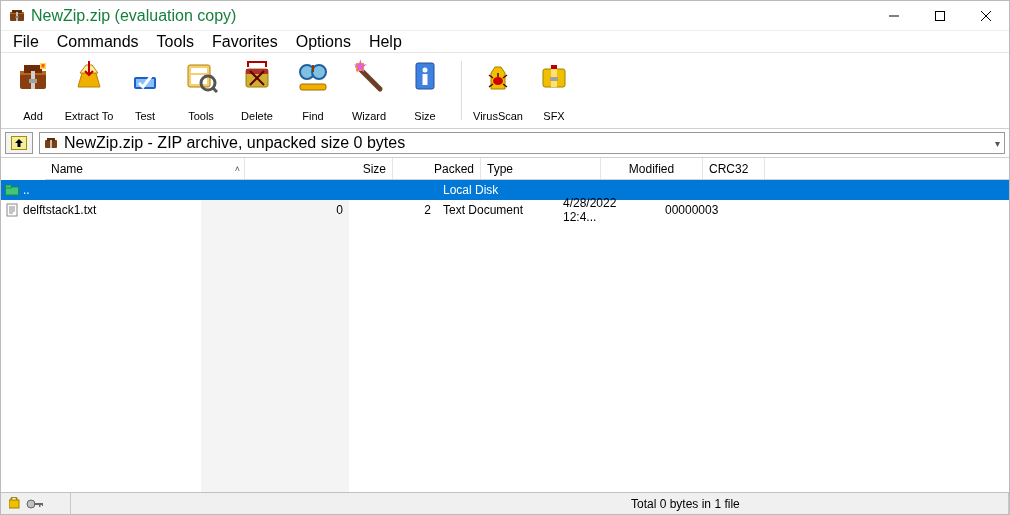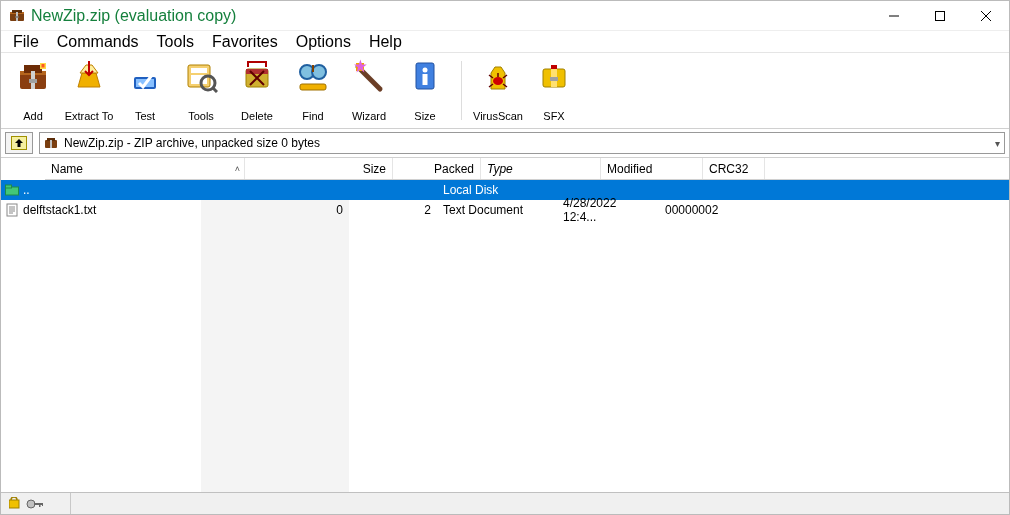--- a/index.html
+++ b/index.html
@@ -87,21 +87,21 @@
     flex: 1;
     height: 22px;
     border: 1px solid #999;
     background: #fff;
     display: flex; align-items: center;
     padding: 0 4px;
     gap: 6px;
     position: relative;
   }
   .addressbar .addr-icon { width: 14px; height: 14px; }
-  .addressbar .addr-text { font-size: 12px; }
+  .addressbar .addr-text { font-size: 16px; }
   .addressbar .dd-arrow {
     position: absolute; right: 4px; font-size: 10px; color: #555;
   }
 
   
   .colheaders {
     height: 22px;
     display: flex;
     align-items: center;
     border-bottom: 1px solid #d0d0d0;
@@ -113,22 +113,22 @@
   .colheaders .col {
     padding: 0 6px;
     border-right: 1px solid #e5e5e5;
     height: 100%;
     display: flex;
     align-items: center;
   }
   .col-name   { width: 200px; position: relative; }
   .col-size   { width: 148px; justify-content: flex-end; }
   .col-packed { width: 88px;  justify-content: flex-end; }
-  .col-type   { width: 120px; font-style: italic; }
-  .col-mod    { width: 102px; }
+  .col-type   { width: 120px; }
+  .col-mod    { width: 102px; justify-content: center; }
   .col-crc    { width: 62px; }
   .sort-arrow {
     position: absolute; right: 4px; font-size: 9px; color: #555;
   }
   
   .filelist {
     flex: 1;
     position: relative;
     overflow: hidden;
   }
@@ -408,28 +408,31 @@
           <rect x="2" y="1" width="10" height="12" fill="#fff" stroke="#888"></rect>
           <path d="M4 4 H10 M4 6 H10 M4 8 H10 M4 10 H8" stroke="#888" stroke-width="1"></path>
         </svg>
       </span>
       <span>delftstack1.txt</span>
     </div>
     <div class="cell size">0</div>
     <div class="cell packed">2</div>
     <div class="cell type">Text Document</div>
     <div class="cell mod">4/28/2022 12:4...</div>
-    <div class="cell crc">00000002</div>
+    <div class="cell crc">00000003</div>
   </div>
 </div>
 
 <div class="statusbar">
   <div class="section" style="width:70px;">
     <svg width="34" height="14" viewBox="0 0 34 14">
       <rect x="0" y="3" width="10" height="8" fill="#f0c000" stroke="#a08000"></rect>
       <path d="M2 3 A3 3 0 0 1 8 3" fill="none" stroke="#a08000" stroke-width="1.5"></path>
       <circle cx="22" cy="7" r="4" fill="#c0c0c0" stroke="#666"></circle>
       <rect x="25" y="6" width="8" height="2" fill="#666"></rect>
       <rect x="30" y="6" width="1.5" height="4" fill="#666"></rect>
       <rect x="33" y="6" width="1.5" height="3" fill="#666"></rect>
     </svg>
   </div>
+  <div class="section total">
+    <span>Total 0 bytes in 1 file</span>
+  </div>
 </div>
 
 </body></html>

